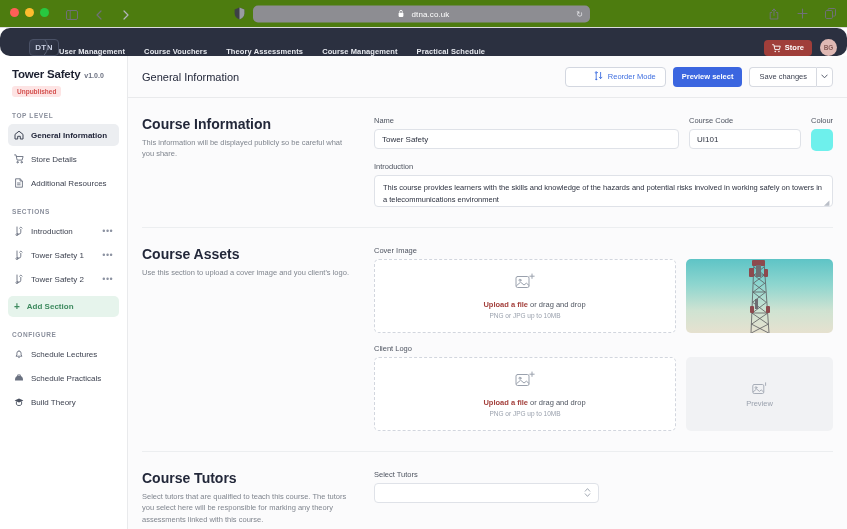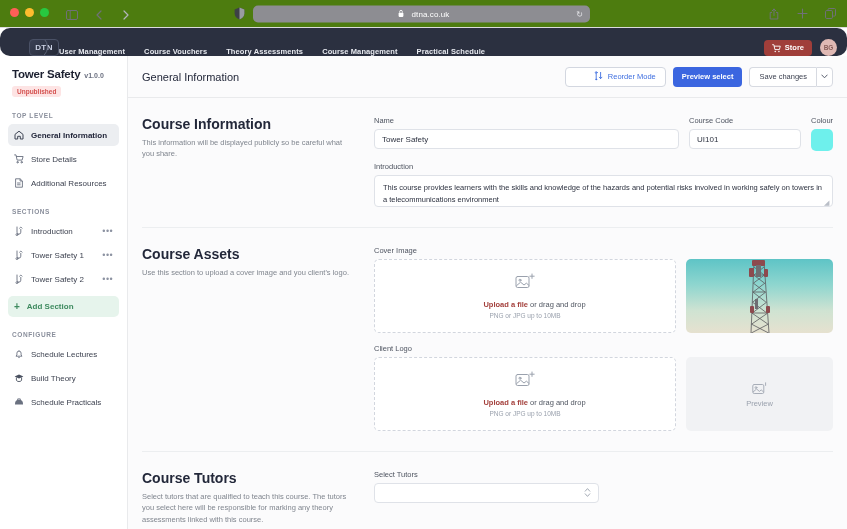--- a/index.html
+++ b/index.html
@@ -395,35 +395,35 @@
           <svg width="10" height="10" viewBox="0 0 10 10" fill="none" stroke="#6a7180" stroke-width="0.9" stroke-linejoin="round">
               <path d="M2 7.2 h6 l-0.9-1.3 V4.2 a2.1 2.1 0 0 0-4.2 0 v1.7 Z"></path>
               <path d="M4.2 8.2 a0.9 0.9 0 0 0 1.6 0"></path>
               <line x1="5" y1="1.4" x2="5" y2="2.1"></line>
             </svg>
         </span>
         <span>Schedule Lectures</span>
       </div>
       <div class="sb-item">
         <span class="sb-ico">
+          <svg width="10" height="10" viewBox="0 0 10 10" fill="none" stroke="#6a7180" stroke-width="0.9" stroke-linejoin="round">
+              <path d="M1 7.4 h8 v-0.6 a4 4 0 0 0-8 0 Z" fill="#6a7180" stroke="none"></path>
+              <path d="M3.7 3.2 V1.9 h2.6 v1.3"></path>
+            </svg>
+        </span>
+        <span>Schedule Practicals</span>
+      </div>
+      <div class="sb-item">
+        <span class="sb-ico">
           <svg width="10" height="10" viewBox="0 0 10 10" fill="none" stroke="#4a5160" stroke-width="0.9" stroke-linejoin="round">
               <path d="M0.6 3.6 L5 1.6 L9.4 3.6 L5 5.6 Z" fill="#4a5160" stroke="none"></path>
               <path d="M2.4 4.5 V7 c0 0.9 1.2 1.5 2.6 1.5 s2.6-0.6 2.6-1.5 V4.5"></path>
             </svg>
         </span>
         <span>Build Theory</span>
-      </div>
-      <div class="sb-item">
-        <span class="sb-ico">
-          <svg width="10" height="10" viewBox="0 0 10 10" fill="none" stroke="#6a7180" stroke-width="0.9" stroke-linejoin="round">
-              <path d="M1 7.4 h8 v-0.6 a4 4 0 0 0-8 0 Z" fill="#6a7180" stroke="none"></path>
-              <path d="M3.7 3.2 V1.9 h2.6 v1.3"></path>
-            </svg>
-        </span>
-        <span>Schedule Practicals</span>
       </div>
     </aside>
 
     <main class="main">
 
       <div class="main-header">
         <span class="page-title">General Information</span>
         <div class="hdr-actions">
           <div class="btn btn-reorder">
             <span>

